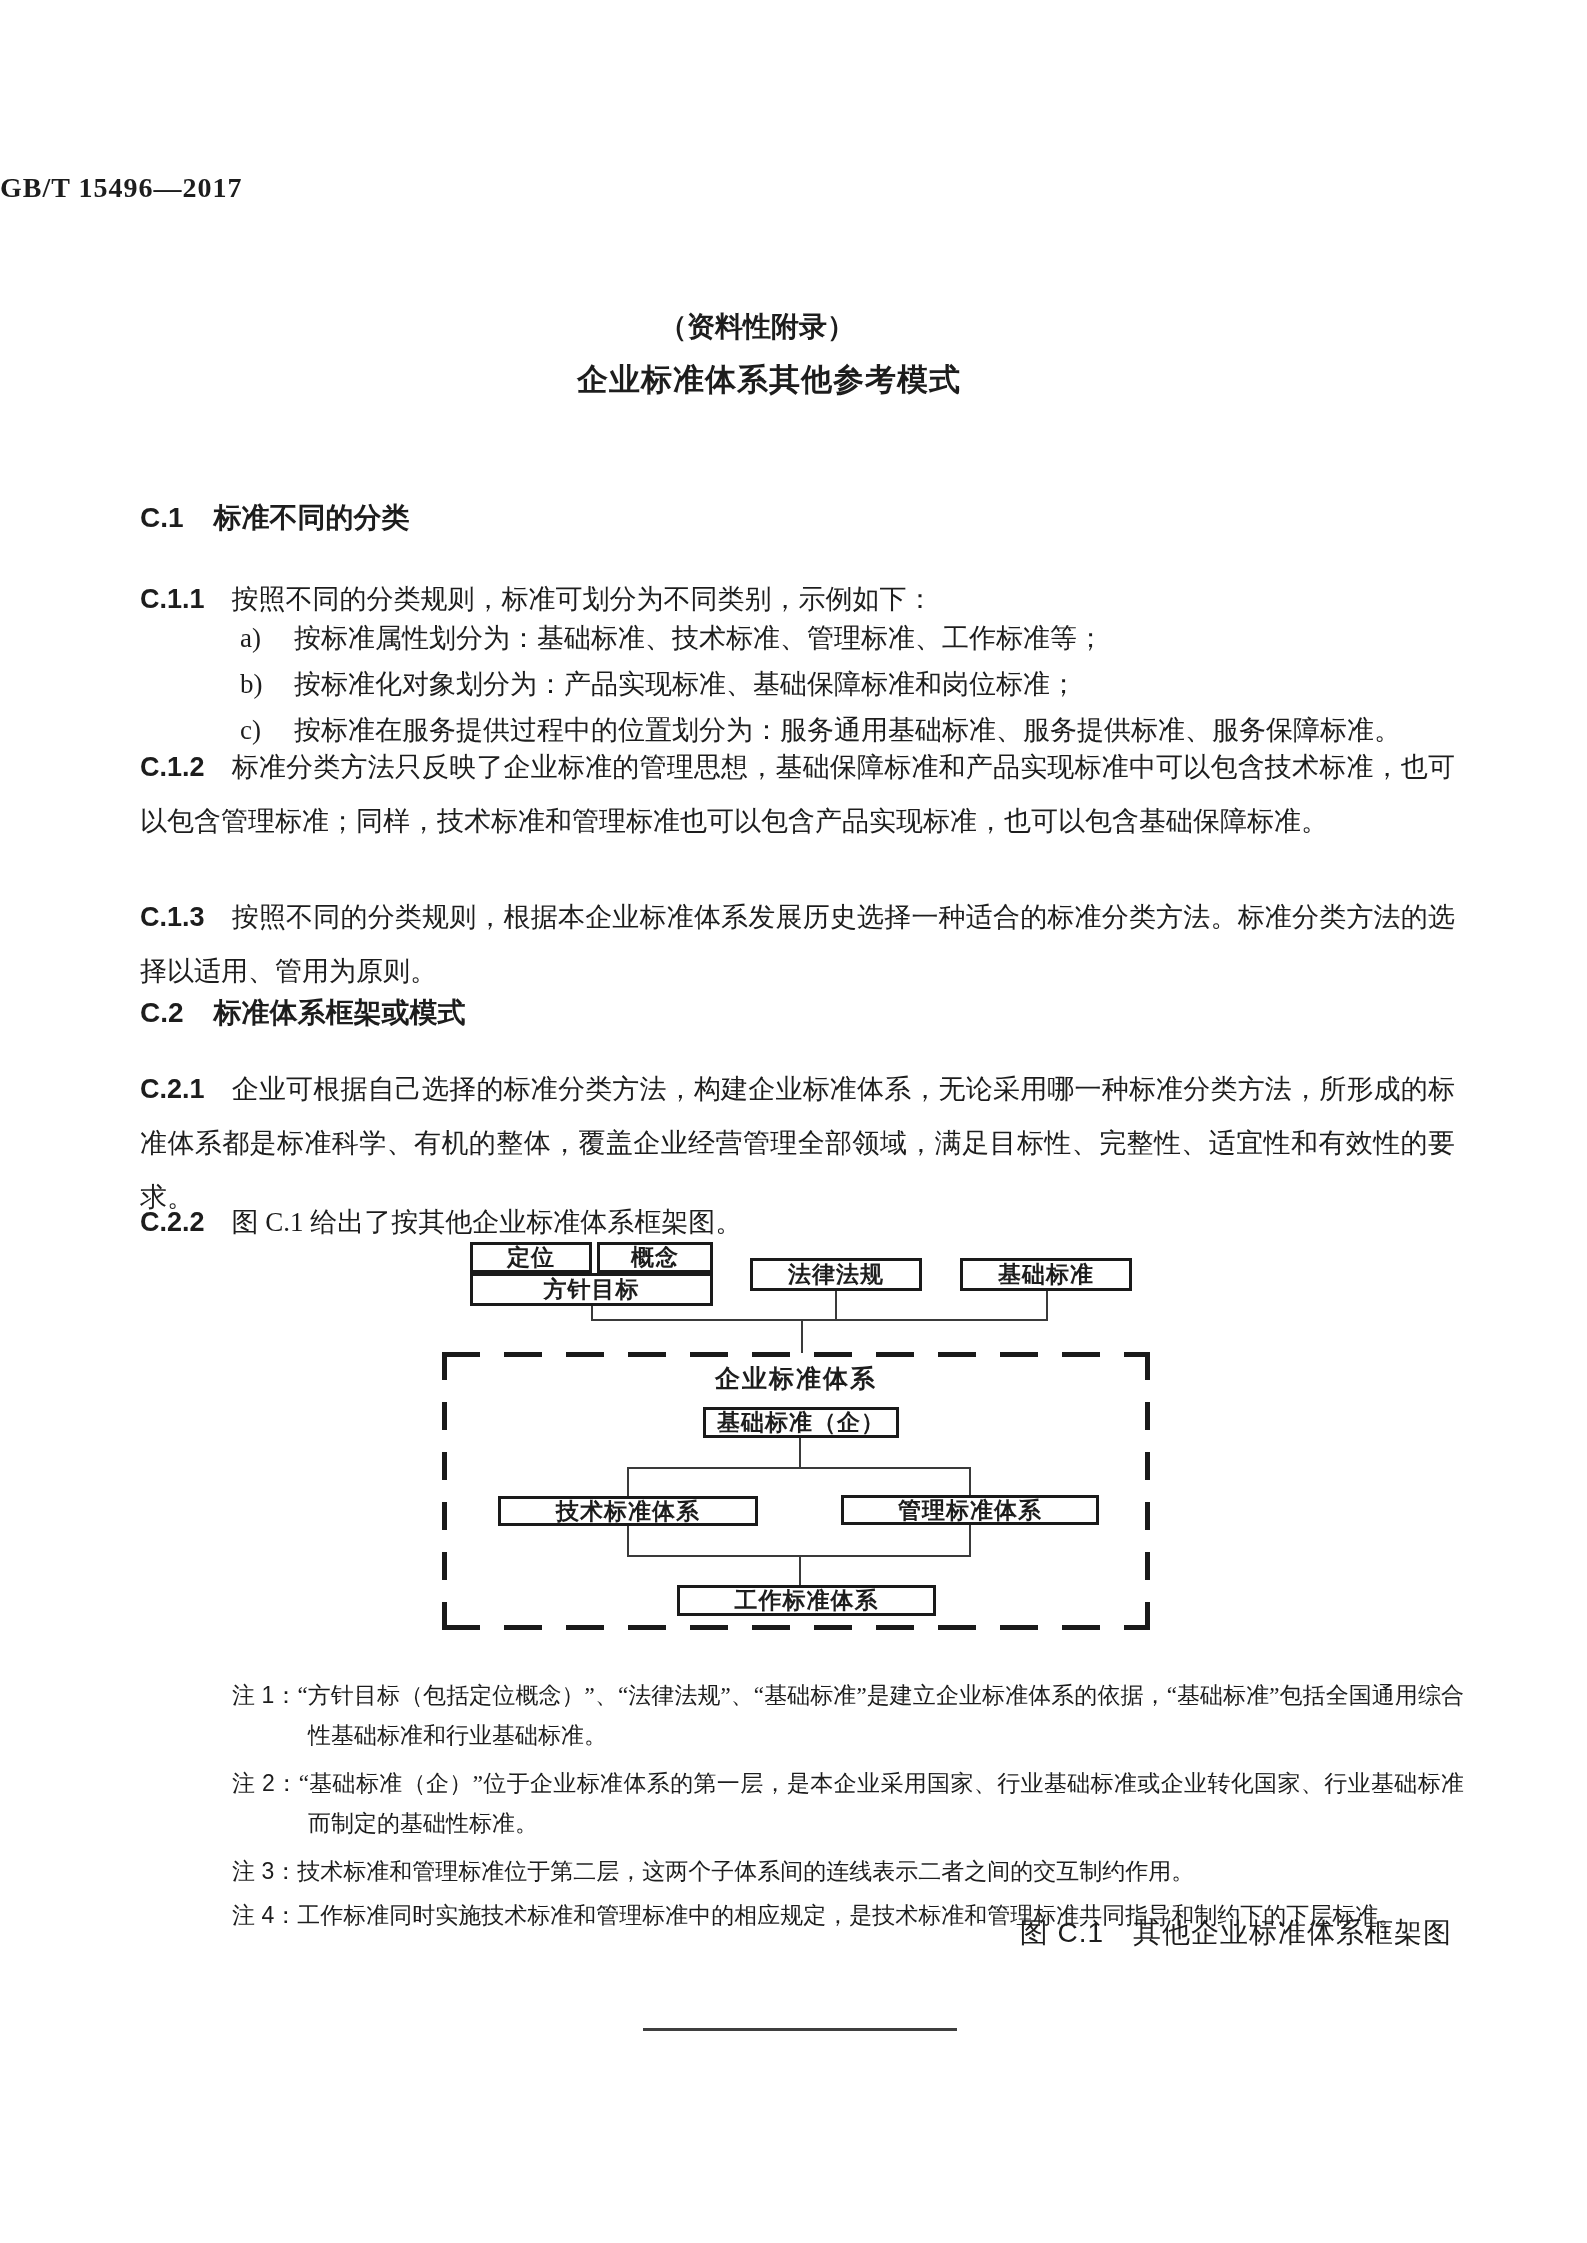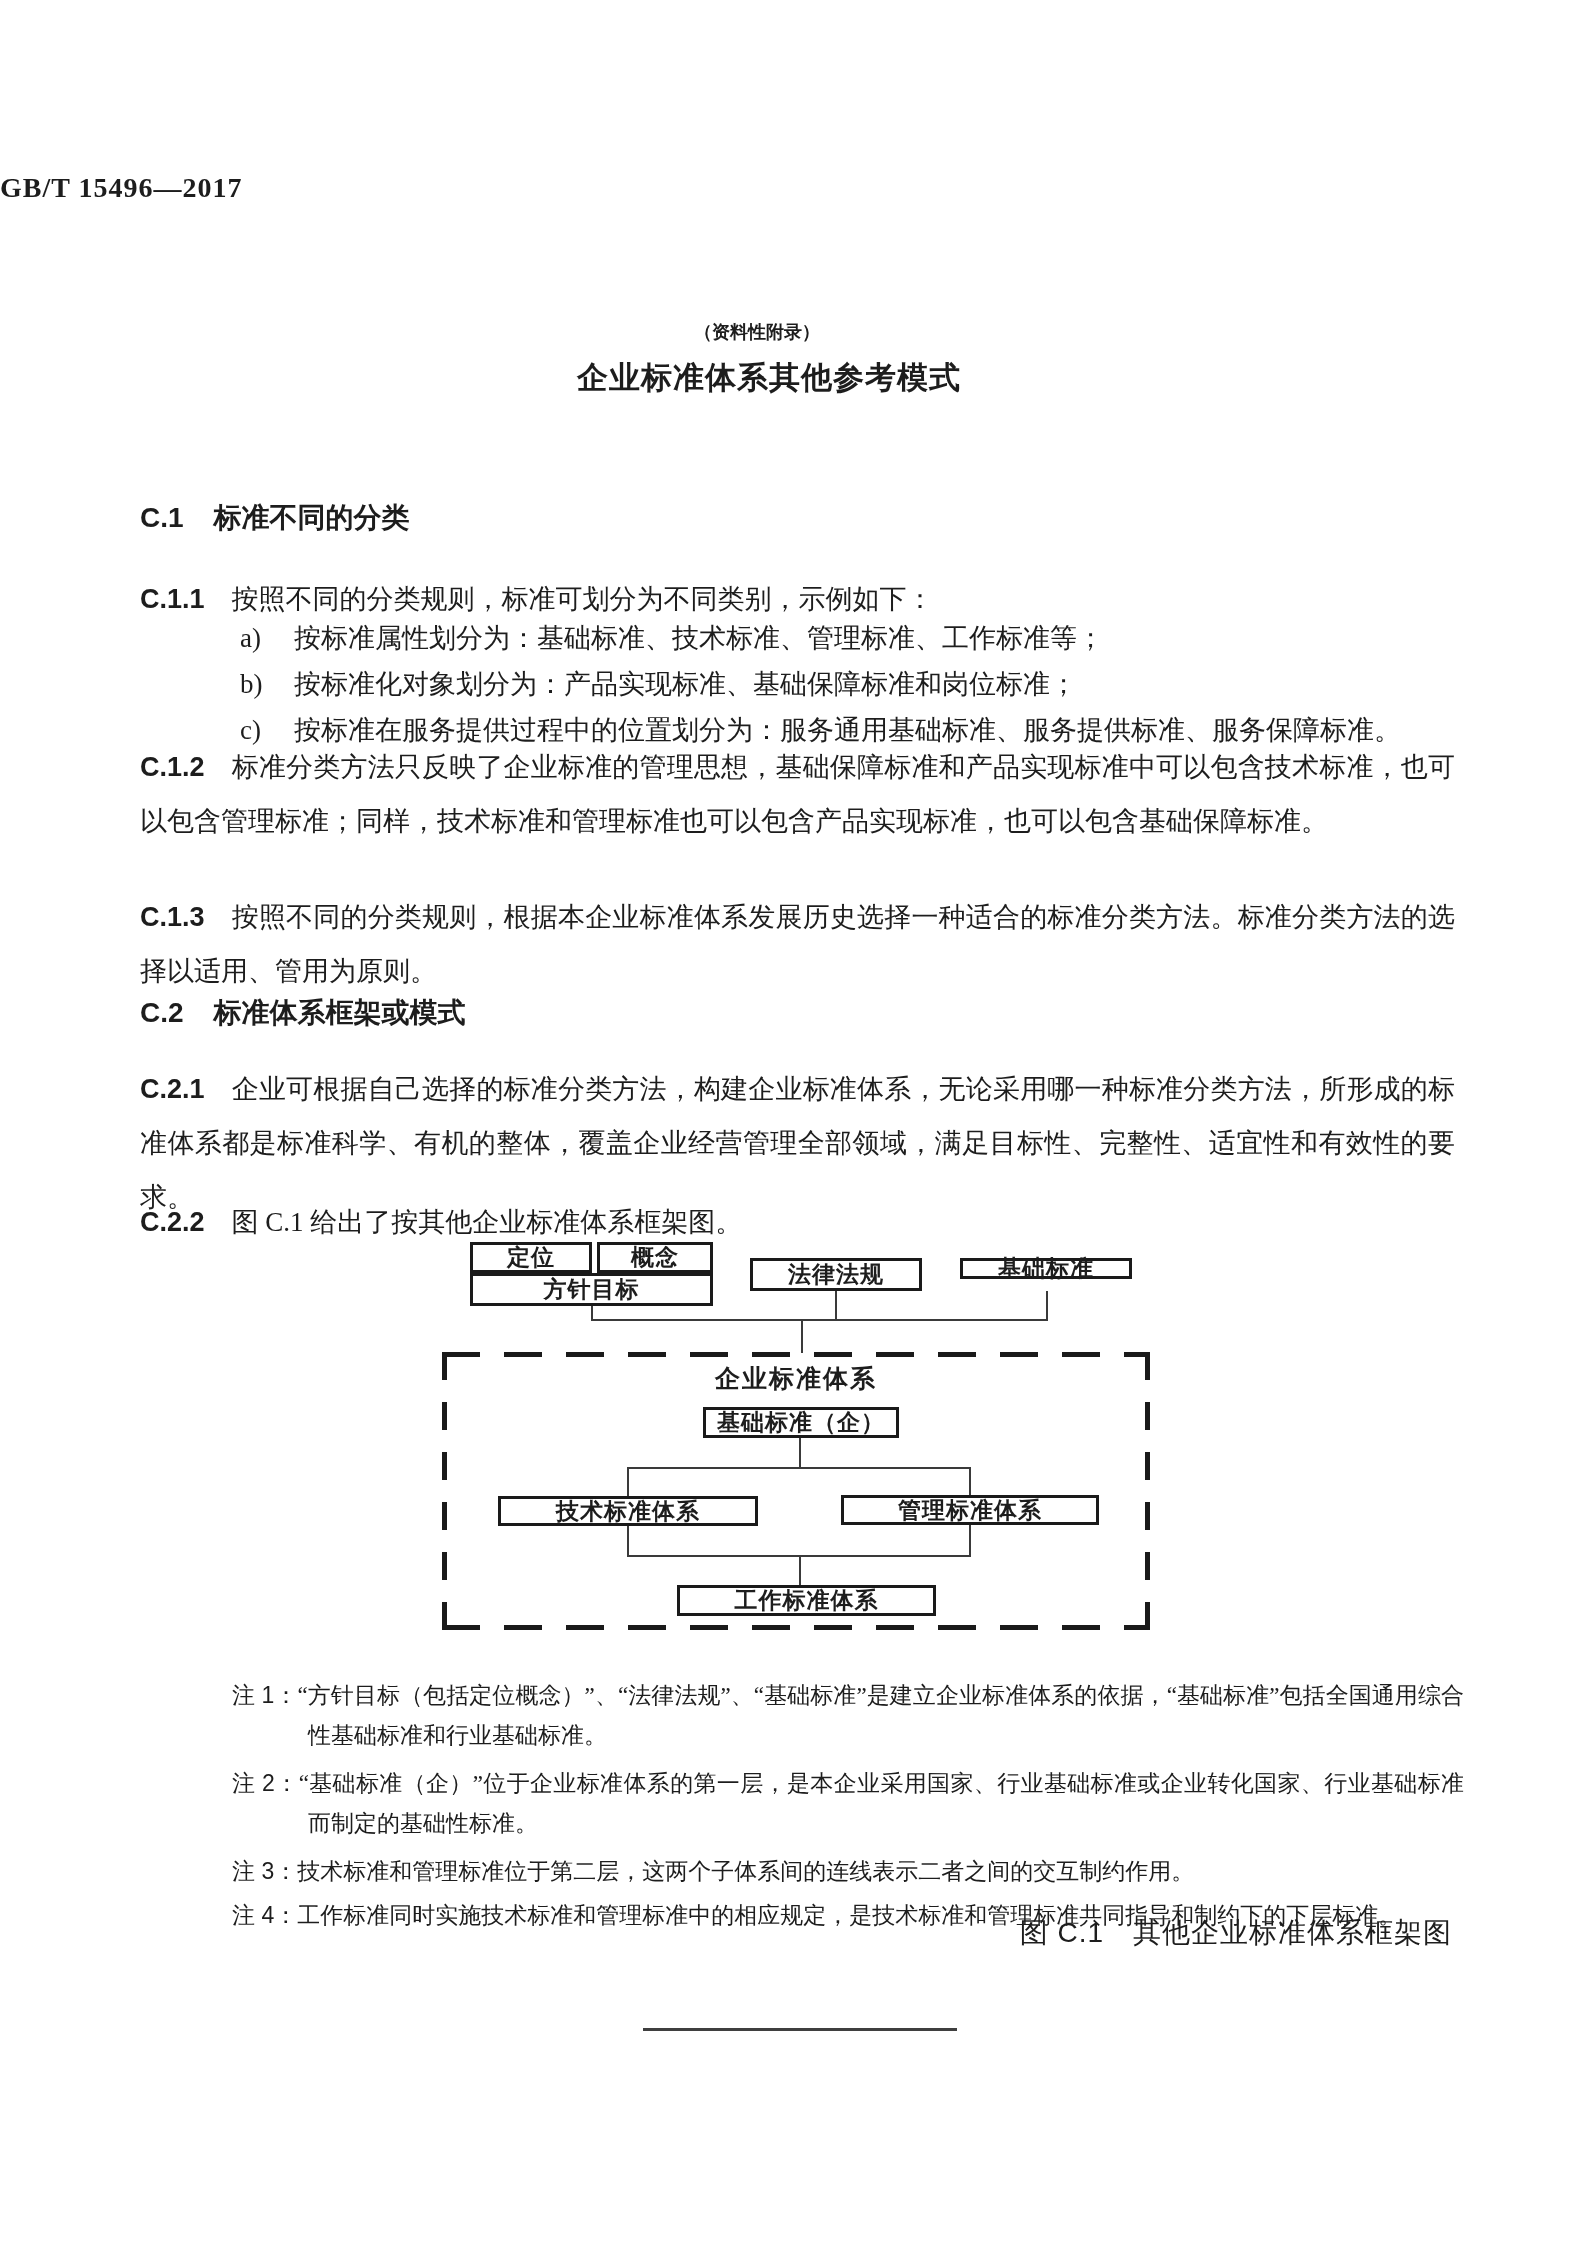--- a/index.html
+++ b/index.html
@@ -9,21 +9,21 @@
     overflow:hidden;
   }
   
   .doc-code{
     position:absolute;top:172px;left:0;width:1385px;text-align:left;
     font-weight:bold;font-size:28px;letter-spacing:1px;
   }
   
   .title-block{position:absolute;top:304px;left:0;width:1514px;text-align:center;}
   .title-block .l1{font-family:"Liberation Sans","DejaVu Sans",sans-serif;font-weight:bold;font-size:30px;letter-spacing:4px;}
-  .title-block .l2{font-family:"Liberation Sans","DejaVu Sans",sans-serif;font-weight:bold;font-size:18px;margin-top:16px;}
+  .title-block .l2{font-family:"Liberation Sans","DejaVu Sans",sans-serif;font-weight:bold;font-size:28px;margin-top:4px;}
   .title-block .l3{font-family:"Liberation Sans","DejaVu Sans",sans-serif;font-weight:bold;font-size:31px;margin-top:13px;letter-spacing:1px;margin-left:24px;}
   
   .para{position:absolute;left:140px;width:1315px;font-size:27px;line-height:54px;text-align:justify;}
   .h2{position:absolute;left:140px;width:1315px;font-family:"Liberation Sans","DejaVu Sans",sans-serif;
       font-weight:bold;font-size:28px;line-height:40px;}
   .h2 .hnum{margin-right:30px;}
   .pnum{font-family:"Liberation Sans","DejaVu Sans",sans-serif;font-weight:bold;margin-right:27px;font-size:27px;}
   .list-item{position:absolute;left:240px;width:1215px;font-size:27px;line-height:40px;}
   .list-item .ilabel{display:inline-block;width:54px;}
   
@@ -110,21 +110,21 @@
   </div>
   <div class="fig-box" style="left:157px;top:2px;width:116px;height:31px;text-align:right;">
     <span>概念</span>
   </div>
   <div class="fig-box" style="left:30px;top:33px;width:243px;height:33px;">
     <span>方针目标</span>
   </div>
   <div class="fig-box" style="left:310px;top:18px;width:172px;height:33px;">
     <span>法律法规</span>
   </div>
-  <div class="fig-box" style="left:520px;top:18px;width:172px;height:21px;">
+  <div class="fig-box" style="left:520px;top:18px;width:172px;height:33px;">
     <span>基础标准</span>
   </div>
 
   <div class="vl" style="left:151px;top:66px;height:13px;"></div>
   <div class="hl" style="left:151px;top:79px;width:457px;"></div>
   <div class="vl" style="left:395px;top:51px;height:28px;"></div>
   <div class="vl" style="left:606px;top:51px;height:28px;"></div>
   <div class="vl" style="left:361px;top:79px;height:34px;"></div>
 
   <div class="dash-h" style="left:2px;top:112px;width:708px;"></div>

